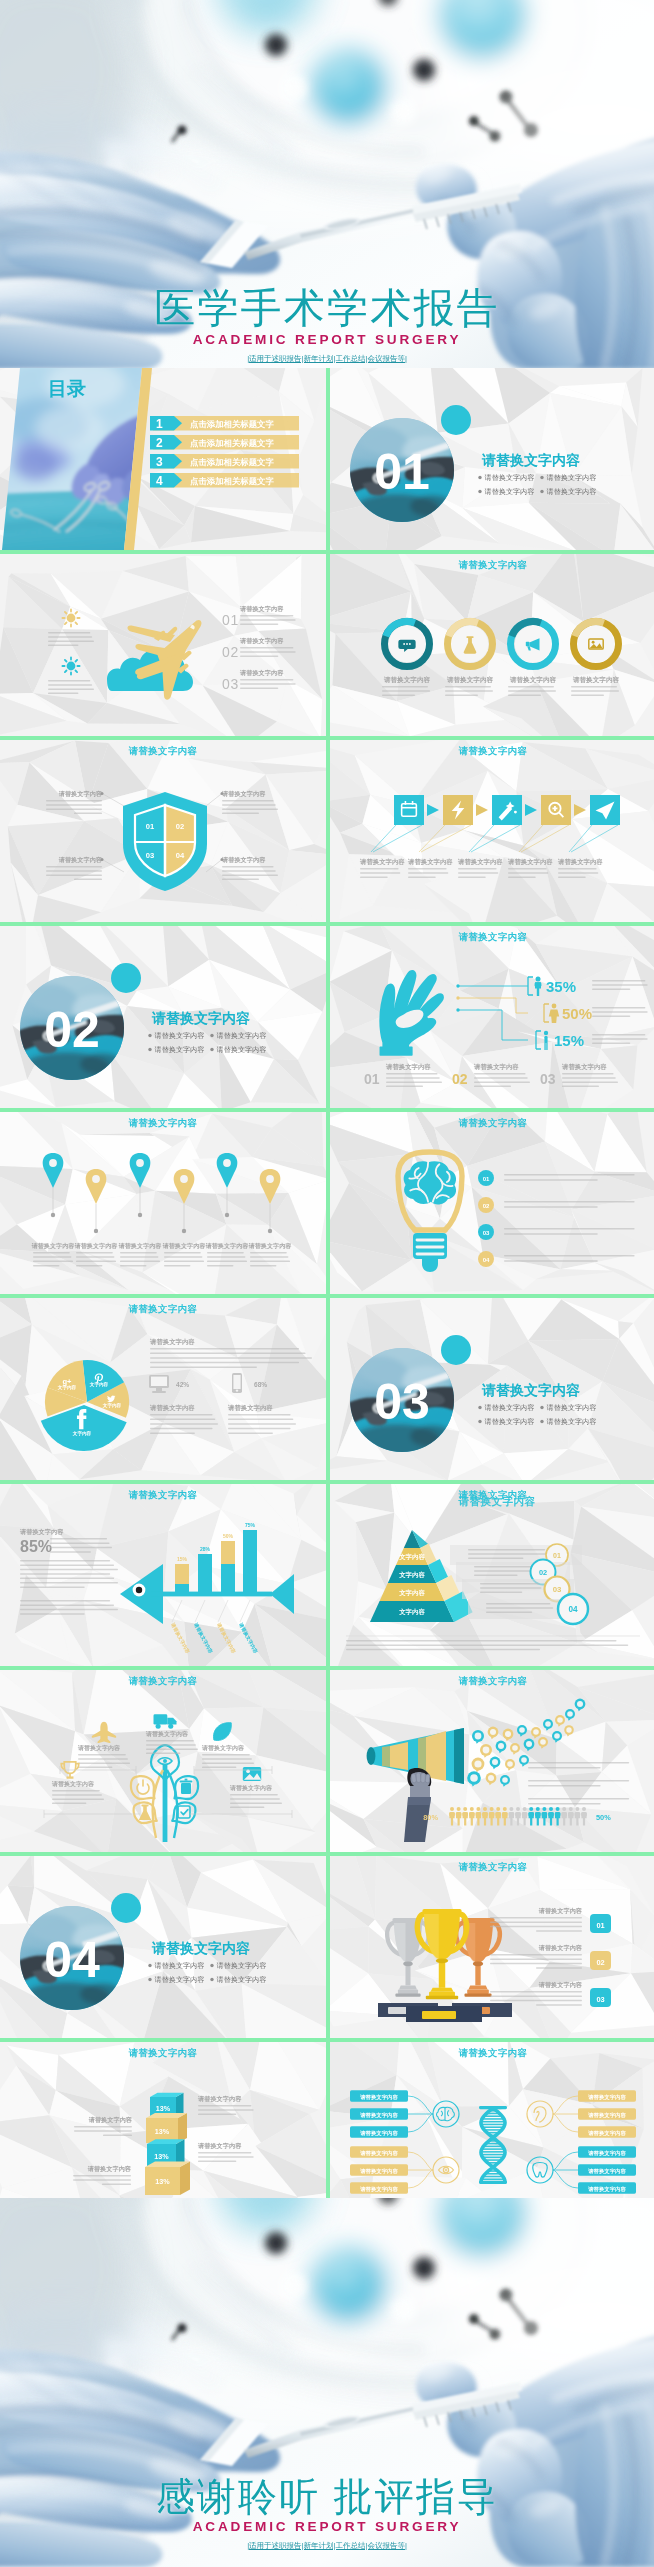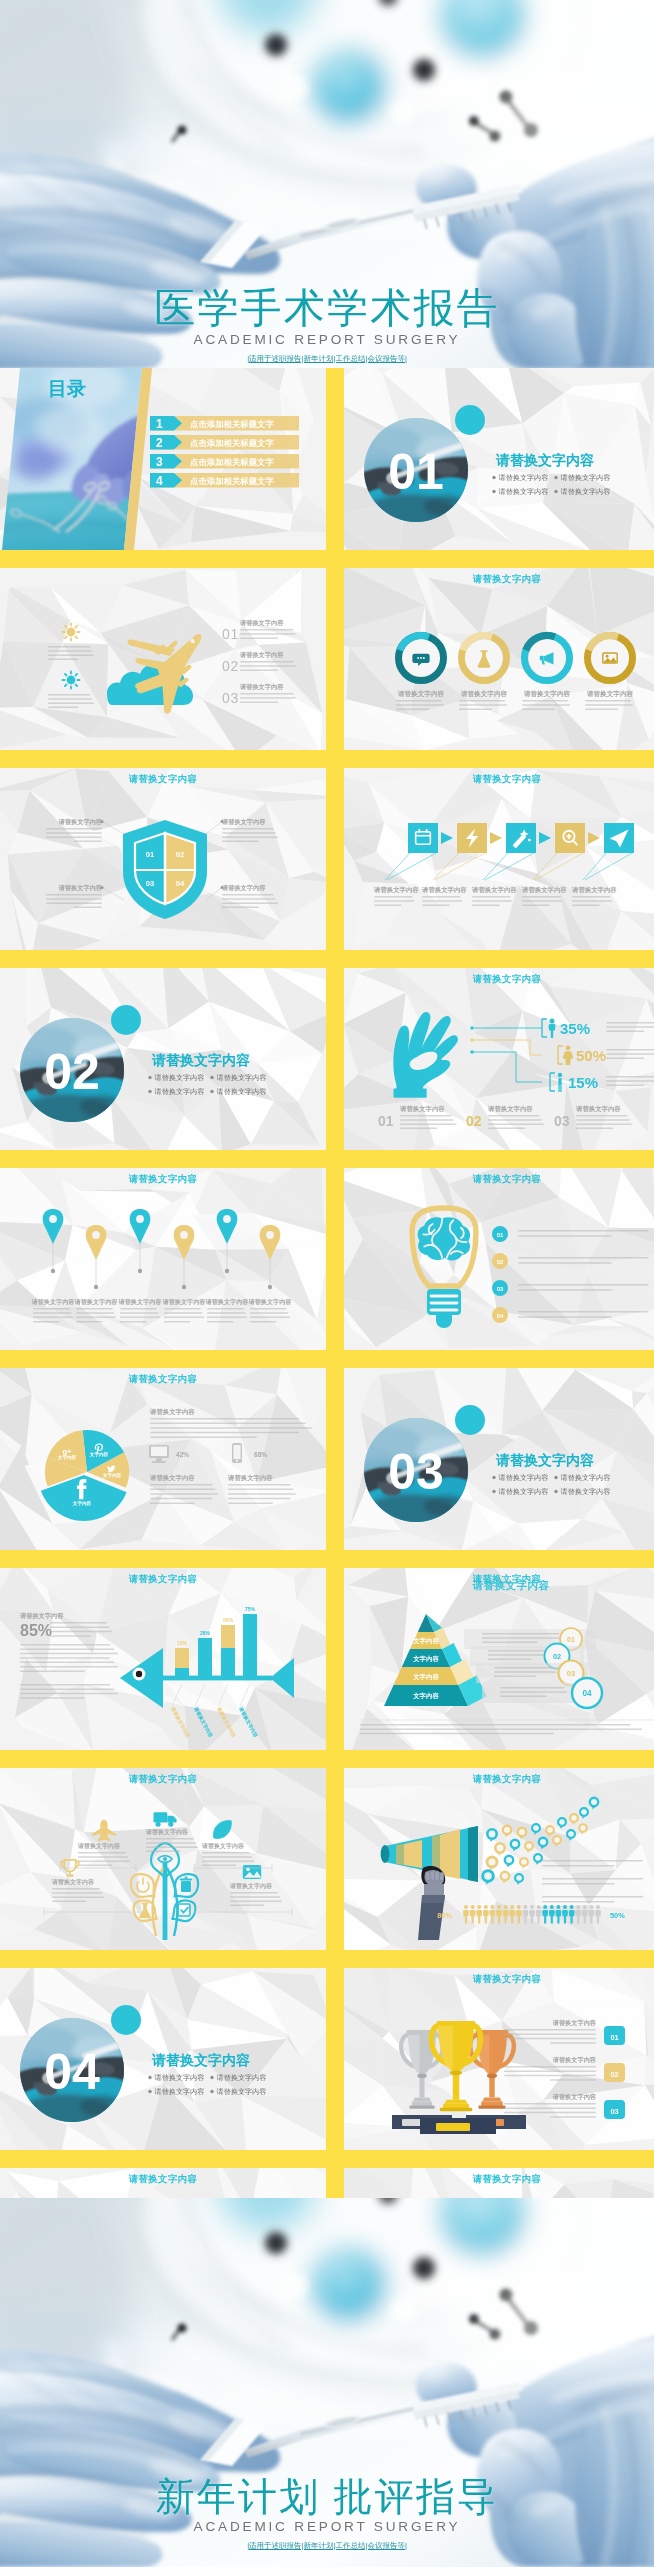--- a/index.html
+++ b/index.html
@@ -8,27 +8,27 @@
        font-family:"Liberation Sans","DejaVu Sans",sans-serif;}
   .page{position:relative;width:654px;height:2567px;background:#45494c;}
   svg{display:block;}
 
   
   .hero{position:absolute;left:0;top:0;width:654px;height:368px;overflow:hidden;background:#eef2f4;}
   .footer{position:absolute;left:0;top:2198px;width:654px;height:369px;overflow:hidden;background:#eef2f4;}
   .photoart{position:absolute;left:0;top:0;width:654px;height:369px;}
   .titlezone{position:absolute;left:0;width:654px;text-align:center;}
   .t-cn{color:#13a2ad;font-weight:500;text-shadow:0 1px 3px rgba(255,255,255,.45);}
-  .t-en{color:#737373;font-weight:400;}
+  .t-en{color:#be185d;font-weight:700;}
   .t-sub{color:#1f93a3;text-decoration:underline;}
 
   
   .grid{position:absolute;left:0;top:368px;width:654px;height:1830px;
         display:grid;grid-template-columns:326px 326px;grid-template-rows:repeat(10,182px);
-        gap:18px;background:#fde047;}
+        gap:4px;background:#86efac;}
   .slide{position:relative;overflow:hidden;background:#f1f1f1;}
   .slide > svg.poly{position:absolute;left:0;top:0;width:326px;height:182px;}
   .sv{position:absolute;left:0;top:0;width:326px;height:182px;}
   .stitle{position:absolute;left:0;top:5px;width:100%;text-align:center;
           font-size:9.4px;color:#2cc3d8;font-weight:700;letter-spacing:.4px;}
   .stitle-dup{top:11px;left:4px;font-size:10.6px;opacity:.92;}
 </style>
 </head>
 <body>
 
@@ -3422,19 +3422,19 @@
     </g>
     <path d="M412 206 L520 184 L522 192 L414 214 Z" fill="#f2f6f8"></path>
   </g>
 
   <g filter="url(#b18gf)" opacity="0.5">
     <ellipse cx="600" cy="120" rx="120" ry="60" fill="#ffffff"></ellipse>
   </g>
 </svg>
       </div>
     <div class="titlezone" style="bottom:16px">
-      <div class="t-cn" style="font-size:39px;letter-spacing:2.2px;line-height:1.12">新年计划 批评指导</div>
+      <div class="t-cn" style="font-size:39px;letter-spacing:2.2px;line-height:1.12">感谢聆听 批评指导</div>
       <div class="t-en" style="font-size:13.6px;letter-spacing:2.8px;margin-top:0px">ACADEMIC REPORT SURGERY</div>
       <div class="t-sub" style="font-size:7.5px;margin-top:7px">|适用于述职报告|新年计划|工作总结|会议报告等|</div>
     </div>
   </div>
 
 </div>
 
 </body></html>

